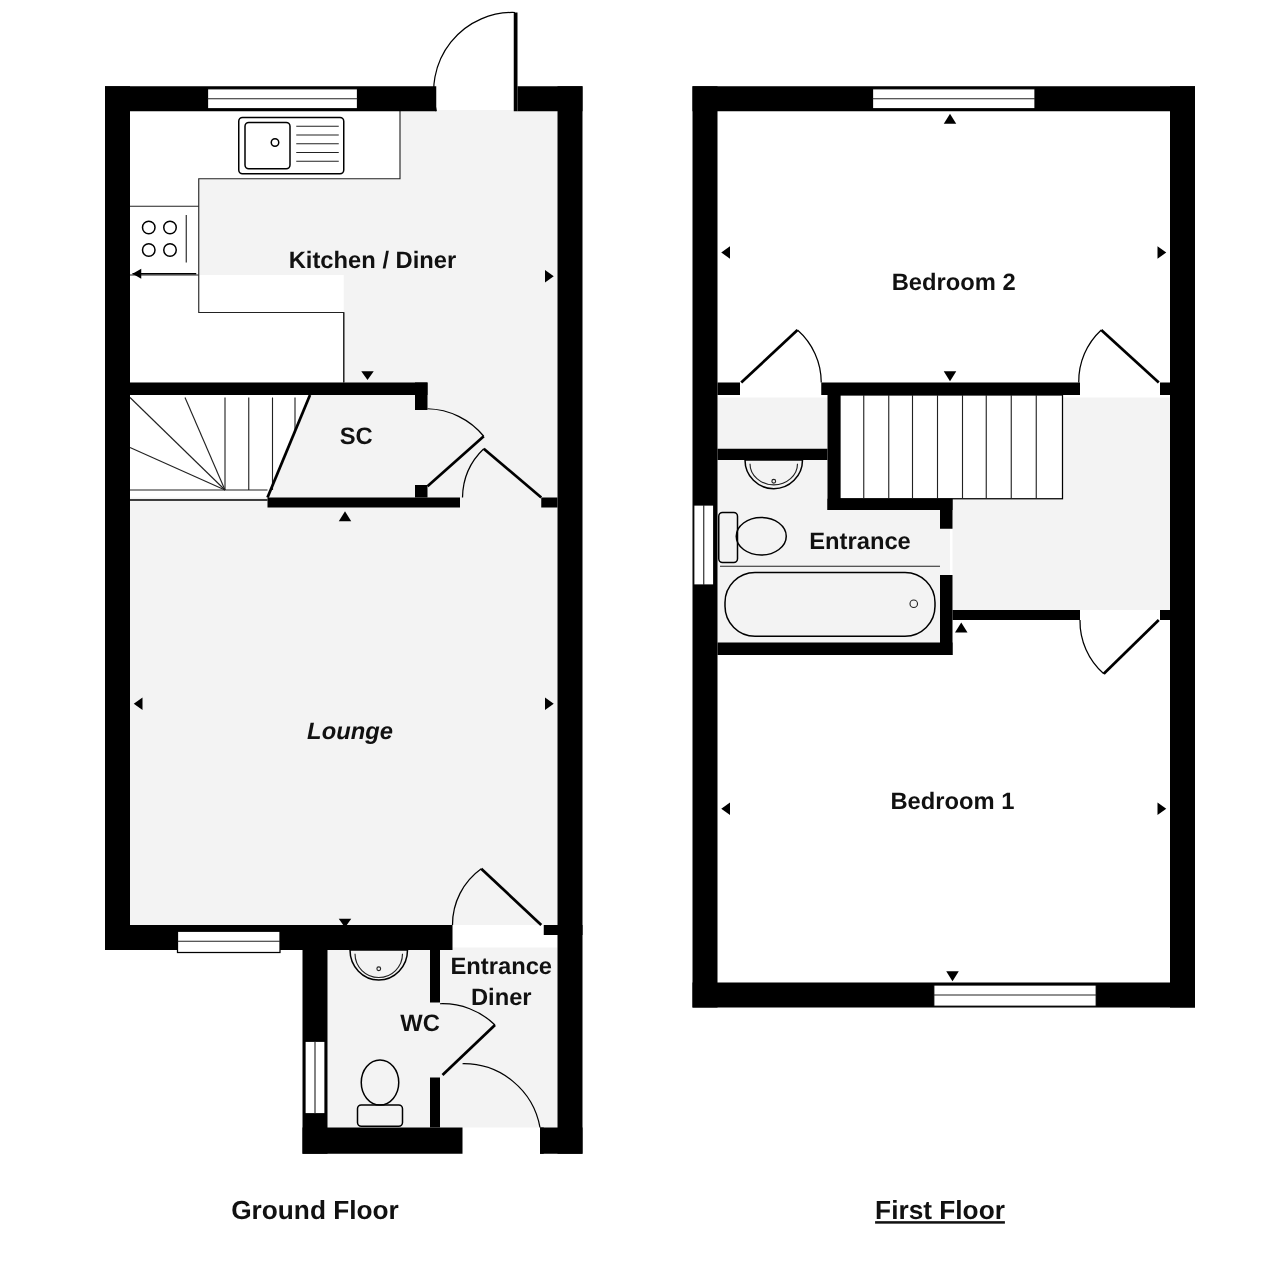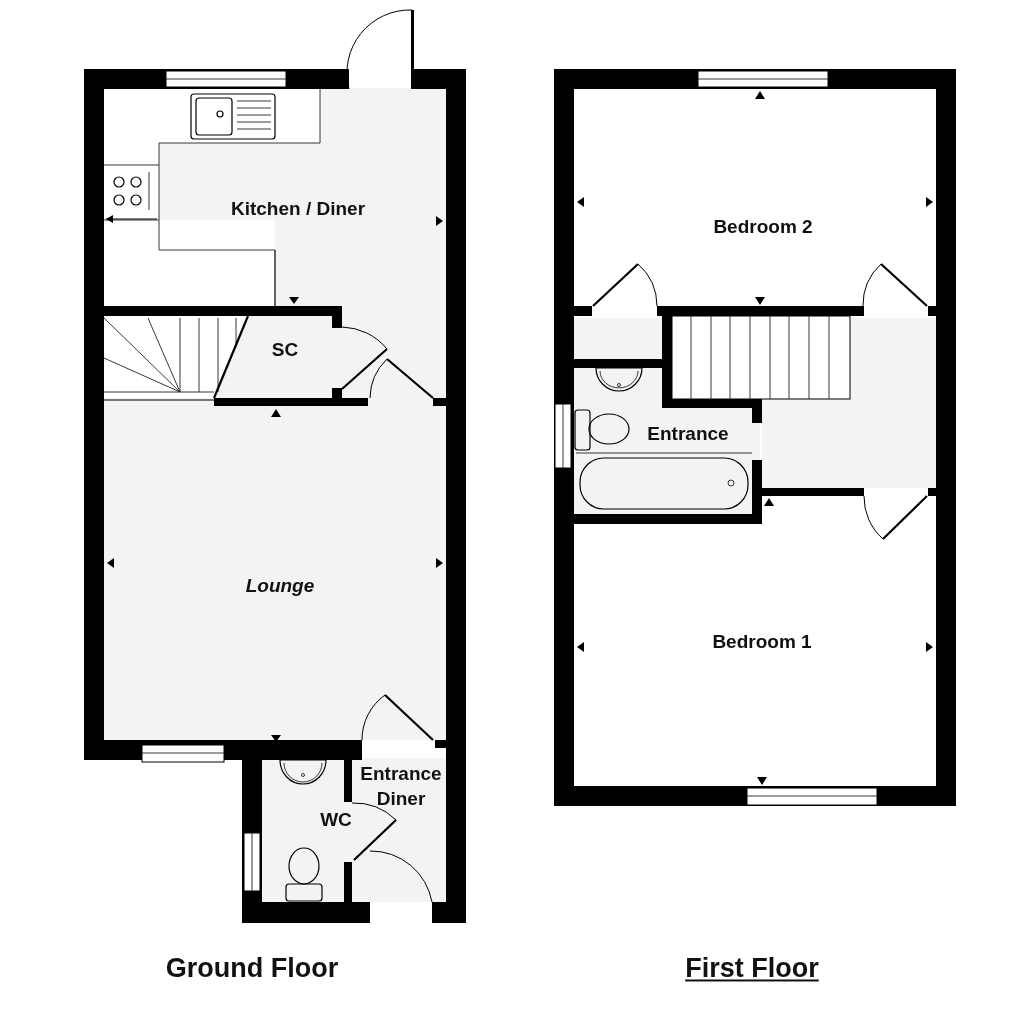--- a/index.html
+++ b/index.html
@@ -10,21 +10,21 @@
     .floor { fill: #f3f3f3; }
     .white { fill: #ffffff; }
     .line { stroke: #000; stroke-width: 1.2; fill: none; }
     .thin { stroke: #222; stroke-width: 0.9; fill: none; }
     .door { stroke: #000; stroke-width: 2.2; fill: none; }
     .arc { stroke: #000; stroke-width: 1; fill: none; }
     .arrow { fill: #000; }
     .label { position: absolute; color: #111; font-weight: bold; white-space: nowrap;
              transform: translate(-50%, -50%); text-align: center; line-height: 1.15; }
     .room-label { font-size: 19px; }
-    .floor-label { font-size: 27px; font-weight: bold; }
+    .floor-label { font-size: 21px; font-weight: bold; }
   </style>
 </head>
 <body>
 
 <svg width="1024" height="1024" viewBox="0 0 1024 1024">
 
   <g>
 
     <rect class="floor" x="104" y="88" width="342" height="652"></rect>
     <rect class="floor" x="262" y="758" width="86" height="144"></rect>

